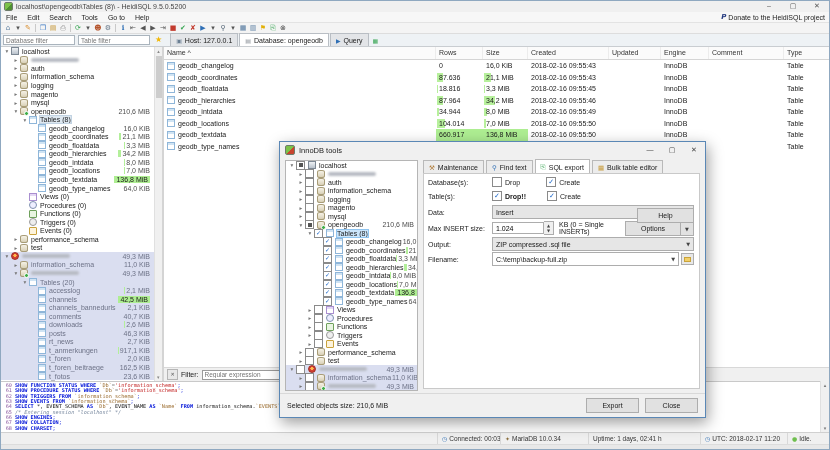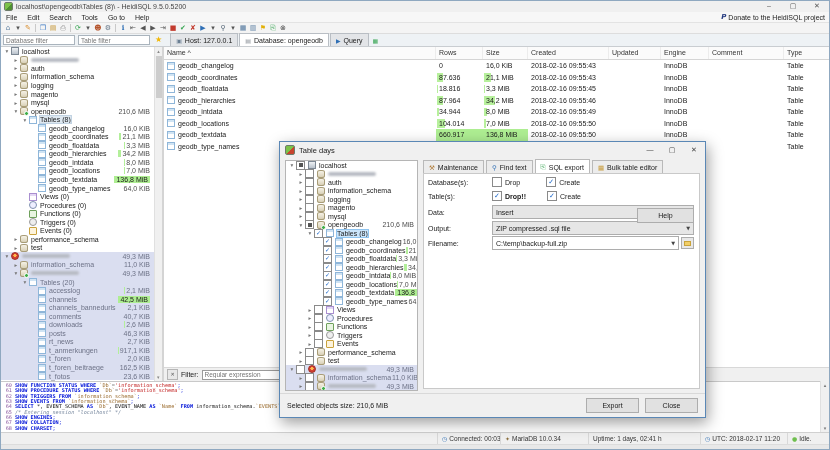--- a/index.html
+++ b/index.html
@@ -632,21 +632,21 @@
     <span class="scell" style="flex:1;border-right:none;">
       <span class="sico ico" style="color:#6fbf4e;">●</span>
       <span>Idle.</span>
       </span>
   </div>
   <div id="bottomstrip" class="abs"></div>
 
   <div id="dialog" class="abs">
     <div id="dtitlebar" class="abs">
       <span id="dicon"></span>
-      <span id="dtitle">Table days</span>
+      <span id="dtitle">InnoDB tools</span>
       <span class="wbtns">
         <span class="dwbtn">—</span>
         <span class="dwbtn">▢</span>
         <span class="dwbtn">✕</span>
       </span>
     </div>
 
     <div id="d-tree" class="abs">
         <div class="trow" style="padding-left: 2px;">
           <span class="exp ico">▾</span>
@@ -890,20 +890,31 @@
         <span class="fcbl">Create</span>
       </div>
       <div class="frow" style="margin-top:4px;">
         <span class="flabel">Data:</span>
         <span class="fsel">
           <span>Insert</span>
           <span class="car ico">▼</span>
         </span>
       </div>
       <div class="frow" style="margin-top:4px;">
+        <span class="flabel">Max INSERT size:</span>
+        <input class="finput" style="width: 52px;" value="1.024">
+        <span class="spin">
+            <span class="ico">▲</span>
+            <span class="ico">▼</span>
+          </span>
+        <span class="fnote">KB (0 = Single INSERTs)</span>
+        <span class="dbtn" id="d-options">Options</span>
+        <span id="d-optcar" class="ico">▼</span>
+      </div>
+      <div class="frow" style="margin-top:4px;">
         <span class="flabel">Output:</span>
         <span class="fsel">
           <span>ZIP compressed .sql file</span>
           <span class="car ico">▼</span>
         </span>
       </div>
       <div class="frow" style="margin-top:3px;">
         <span class="flabel">Filename:</span>
         <span class="fsel" style="background:#fff;">
           <span>C:\temp\backup-full.zip</span>

